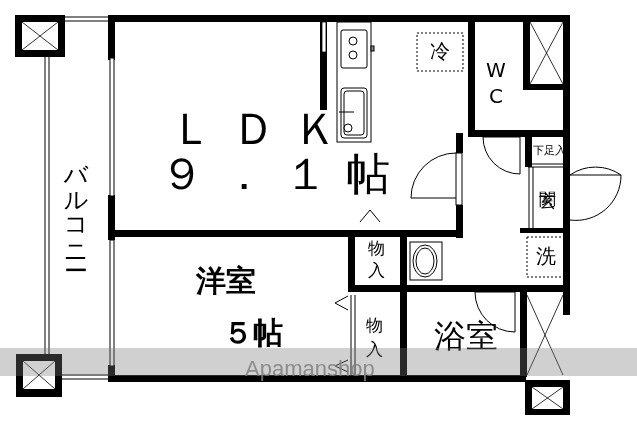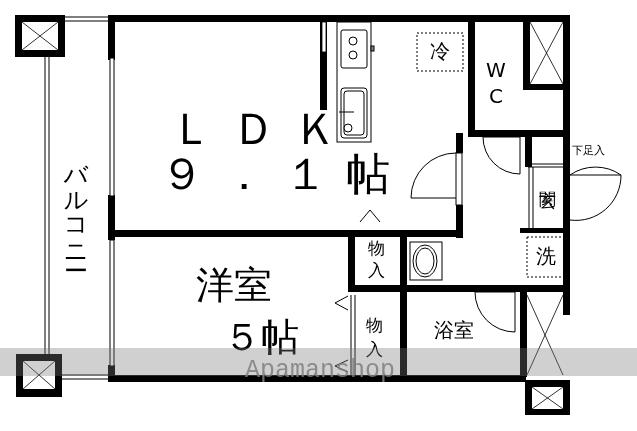--- a/index.html
+++ b/index.html
@@ -1,24 +1,24 @@
 <!DOCTYPE html>
 <html><head>
 <meta charset="utf-8">
 <style>
   html, body { margin:0; padding:0; background:#ffffff; }
   body { width:637px; height:431px; position:relative; overflow:hidden; font-family:"DejaVu Sans", sans-serif; }
   .plan { position:absolute; left:0; top:0; width:637px; height:431px; }
   .lbl { position:absolute; color:#000; text-align:center; line-height:1; white-space:nowrap; }
   .big { font-size:44px; letter-spacing:18px; }
-  .mid { font-size:38px; }
+  .mid { font-size:30px;font-weight:bold; }
   .small { font-size:20px; }
   .tiny { font-size:11px; }
   .vert { writing-mode: vertical-rl; text-orientation: upright; }
-  .watermark { position:absolute; left:245px; top:356px; font-family:Liberation Mono, monospace; font-size:25px; color:#808080; opacity:0.85; }
+  .watermark { position:absolute; left:245px; top:356px; font-family:Liberation Sans, sans-serif; font-size:22px; color:#808080; opacity:0.85; }
   .band { position:absolute; left:0; width:637px; background:rgba(120,120,120,0.35); }
 </style>
 </head>
 <body>
 
 <svg class="plan" viewBox="0 0 637 431" xmlns="http://www.w3.org/2000/svg">
 
   <g>
     <rect x="15" y="15" width="50" height="42" fill="#000"></rect>
     <rect x="22" y="22" width="36" height="28" fill="#fff"></rect>
@@ -169,25 +169,25 @@
 <div class="lbl mid" style="left:202px; top:318px;margin-left:21px;">５帖</div>
 
 <div class="lbl small vert" style="left:64px; top:148px; font-size:24px;">バルコニー</div>
 
 <div class="lbl small" style="left:486px; top:60px;">W</div>
 <div class="lbl small" style="left:489px; top:86px;">C</div>
 
 <div class="lbl small" style="left:430px; top:41px;">冷</div>
 <div class="lbl small" style="left:536px; top:246px;">洗</div>
 
-<div class="lbl tiny" style="left:533px; top:145px;padding-left:39px;">下足入</div>
+<div class="lbl tiny" style="left:533px; top:145px;">下足入</div>
 <div class="lbl vert" style="left:539px; top:178px; font-size:17px;">玄関</div>
 
 <div class="lbl" style="left:368px; top:240px; font-size:17px;">物</div>
 <div class="lbl" style="left:368px; top:262px; font-size:17px;">入</div>
 
 <div class="lbl" style="left:366px; top:317px; font-size:17px;">物</div>
 <div class="lbl" style="left:366px; top:341px; font-size:17px;">入</div>
 
-<div class="lbl" style="left:434px; top:320px; font-size:20px;">浴室</div>
+<div class="lbl" style="left:434px; top:320px; font-size:32px;">浴室</div>
 
 <div class="band" style="top:348px; height:28px;"></div>
 <div class="watermark">Apamanshop</div>
 
 </body></html>

